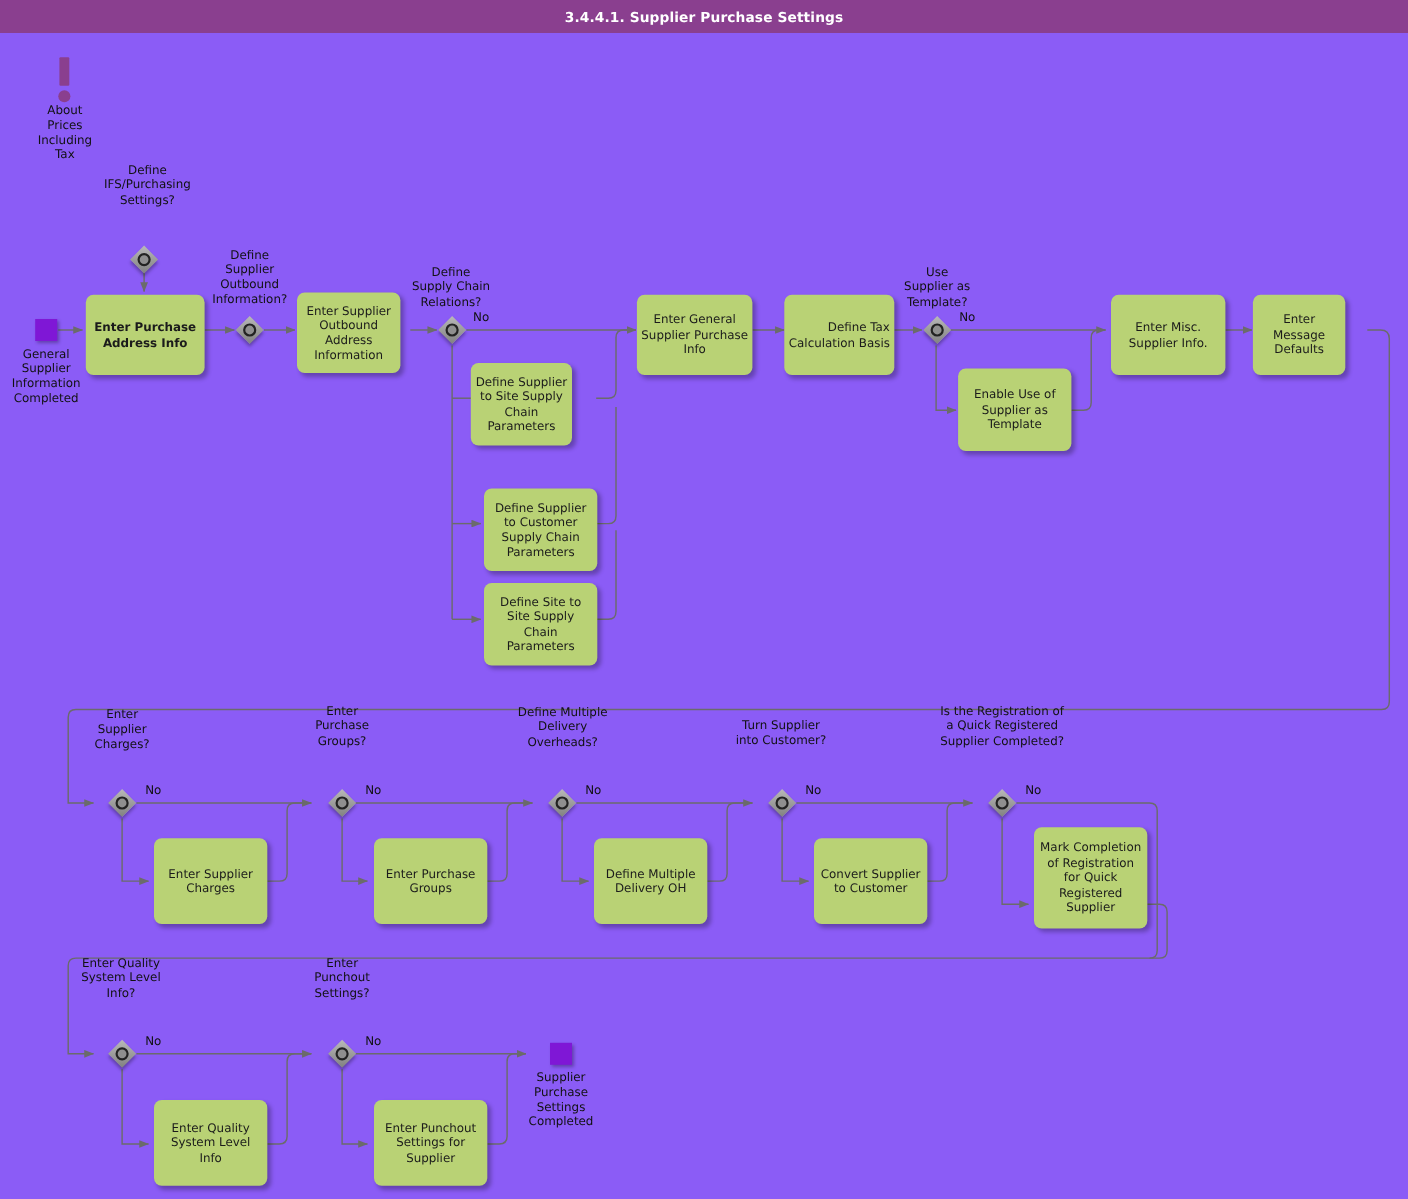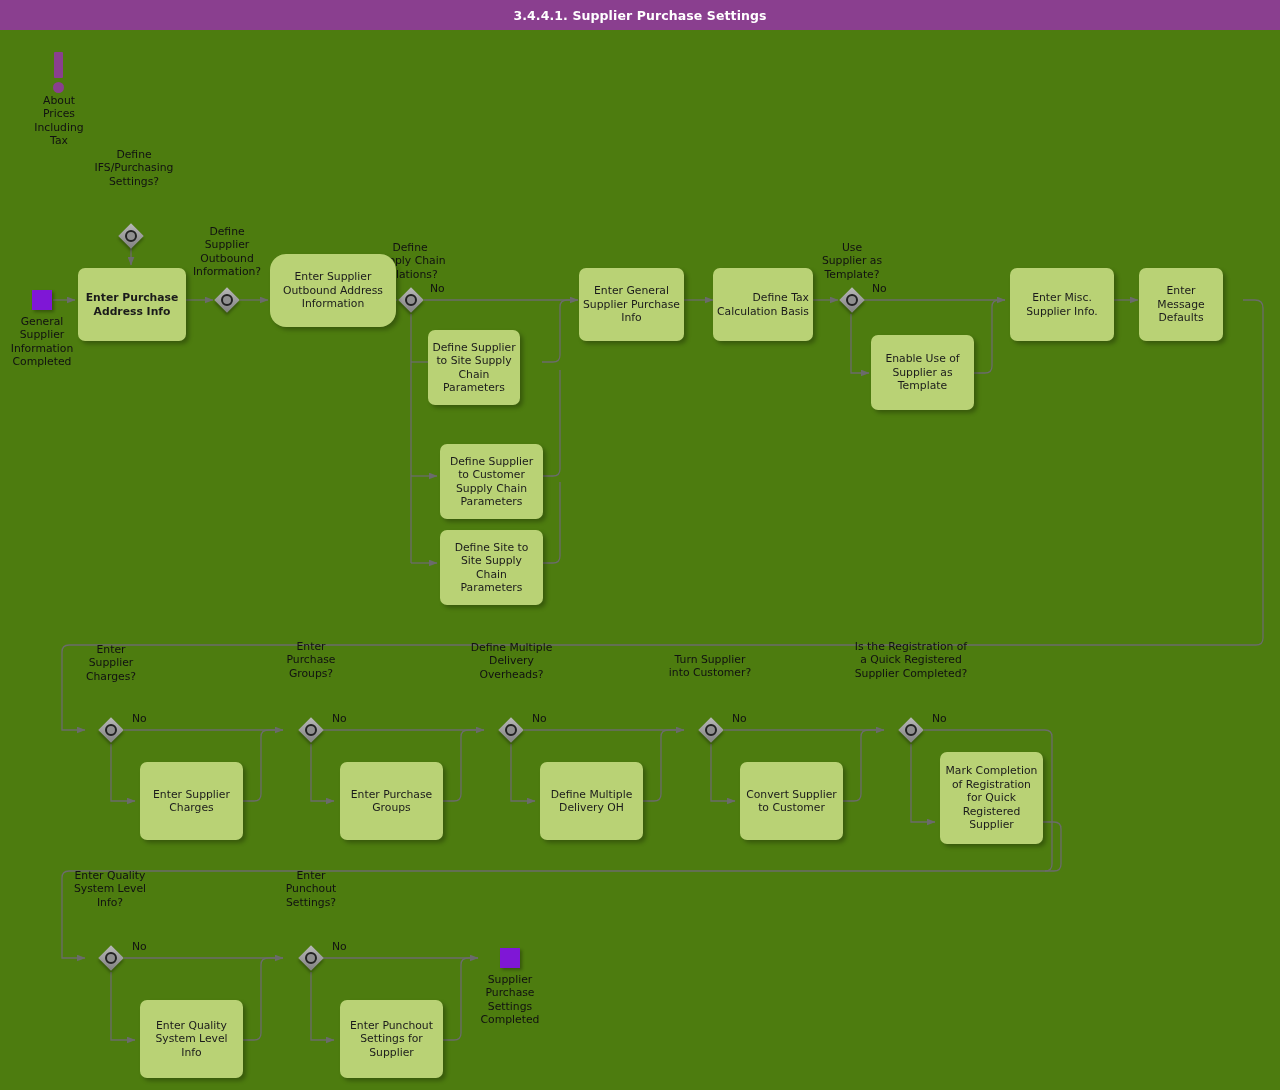--- a/index.html
+++ b/index.html
@@ -6,21 +6,21 @@
     margin: 0;
     padding: 0;
     background: #ffffff;
     font-family: "DejaVu Sans", sans-serif;
   }
   #page {
     position: relative;
     width: 1280px;
     height: 1090px;
     overflow: hidden;
-    background: #4d7c0f;
+    background: #8b5cf6;
   }
   #title-bar {
     position: absolute;
     left: 0; top: 0;
     width: 1280px;
     height: 30px;
     background: #8a3f8f;
     color: #ffffff;
     font-size: 12.5px;
     font-weight: bold;
@@ -316,21 +316,21 @@
       <div class="gw-ring"></div>
     </div>
     <div class="caption" style="left:261px; top:839px; width:100px;">Enter
 Punchout
 Settings?</div>
     <div class="edge-label" style="left:332px; top:910px;">No</div>
 
     <div class="task" style="left:78px; top:238px; width:108px; height:73px;font-weight:bold;">Enter Purchase
 Address Info</div>
 
-    <div class="task" style="left:270px; top:224px; width:126px; height:73px;border-radius:16px;">Enter Supplier
+    <div class="task" style="left:270px; top:236px; width:94px; height:73px;">Enter Supplier
 Outbound
 Address
 Information</div>
 
     <div class="task" style="left:428px; top:300px; width:92px; height:75px;">Define Supplier
 to Site Supply
 Chain
 Parameters</div>
 
     <div class="task" style="left:440px; top:414px; width:103px; height:75px;">Define Supplier

